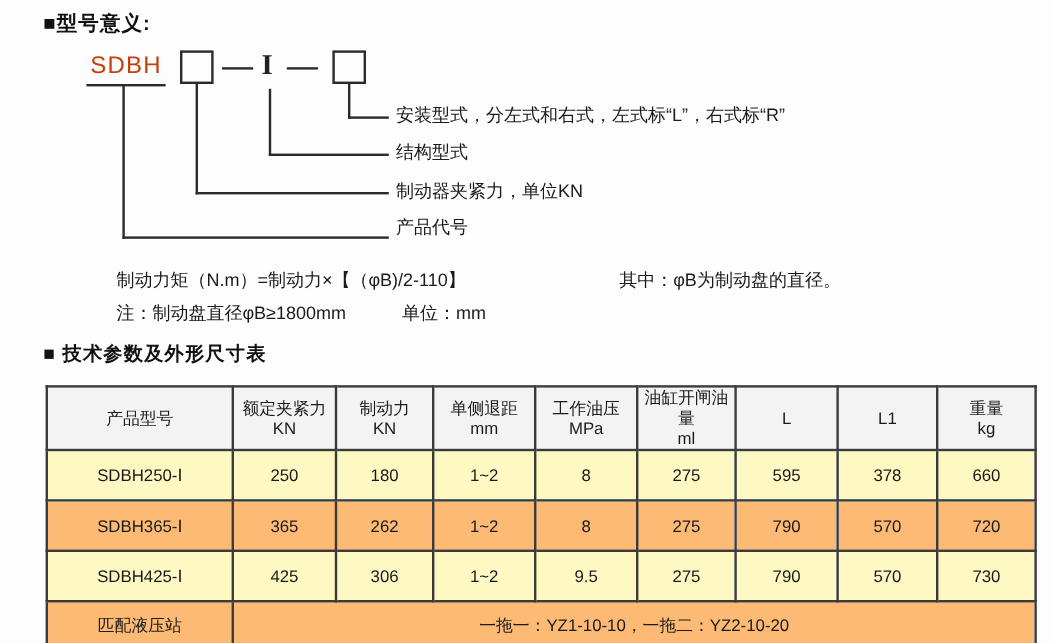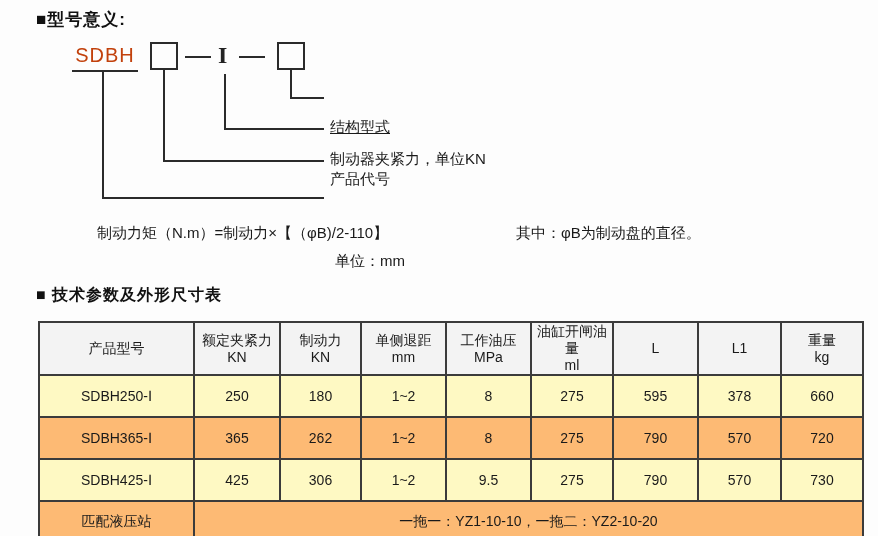--- a/index.html
+++ b/index.html
@@ -24,21 +24,21 @@
   .roman{position:absolute;left:218px;top:42px;font-family:"Liberation Serif",serif;
          font-size:24px;font-weight:bold;color:#222;}
 
   .elbow{position:absolute;border-left:2px solid #2b2b2b;border-bottom:2px solid #2b2b2b;}
   #el1{left:290px;top:69px;width:32px;height:28px;}
   #el2{left:224px;top:74px;width:98px;height:54px;}
   #el3{left:163px;top:69px;width:159px;height:91px;}
   #el4{left:102px;top:70px;width:220px;height:127px;}
 
   .callout{position:absolute;left:330px;font-size:15px;color:#1a1a1a;white-space:nowrap;}
-  #co1{top:87px;} #co2{top:118px;text-decoration:underline;} #co3{top:150px;} #co4{top:170px;text-align:right;}
+  #co1{top:87px;} #co2{top:118px;} #co3{top:150px;} #co4{top:180px;text-align:right;}
 
   
   .note{position:absolute;font-size:15px;color:#1a1a1a;white-space:nowrap;font-weight:normal;}
   #formula{left:97px;top:224px;}
   #formula-note{left:516px;top:224px;}
   #note-line{left:97px;top:252px;}
   #unit-line{left:335px;top:252px;}
 
   
   table{position:absolute;left:38px;top:321px;width:824px;
@@ -63,26 +63,28 @@
   <div id="dash1" class="dash"></div>
   <div class="roman">I</div>
   <div id="dash2" class="dash"></div>
   <div id="box2" class="code-box"></div>
 
   <div id="el1" class="elbow"></div>
   <div id="el2" class="elbow"></div>
   <div id="el3" class="elbow"></div>
   <div id="el4" class="elbow"></div>
 
+  <div id="co1" class="callout">安装型式，分左式和右式，左式标“L”，右式标“R”</div>
   <div id="co2" class="callout">结构型式</div>
   <div id="co3" class="callout">制动器夹紧力，单位KN</div>
   <div id="co4" class="callout">产品代号</div>
 
   <div id="formula" class="note">制动力矩（N.m）=制动力×【（φB)/2-110】</div>
   <div id="formula-note" class="note">其中：φB为制动盘的直径。</div>
+  <div id="note-line" class="note">注：制动盘直径φB≥1800mm</div>
   <div id="unit-line" class="note">单位：mm</div>
 
   <div id="title2" class="sec-title">■ 技术参数及外形尺寸表</div>
 
   <table>
     <colgroup>
       <col style="width:155px">
         <col style="width:86px">
         <col style="width:81px">
       <col style="width:85px">

